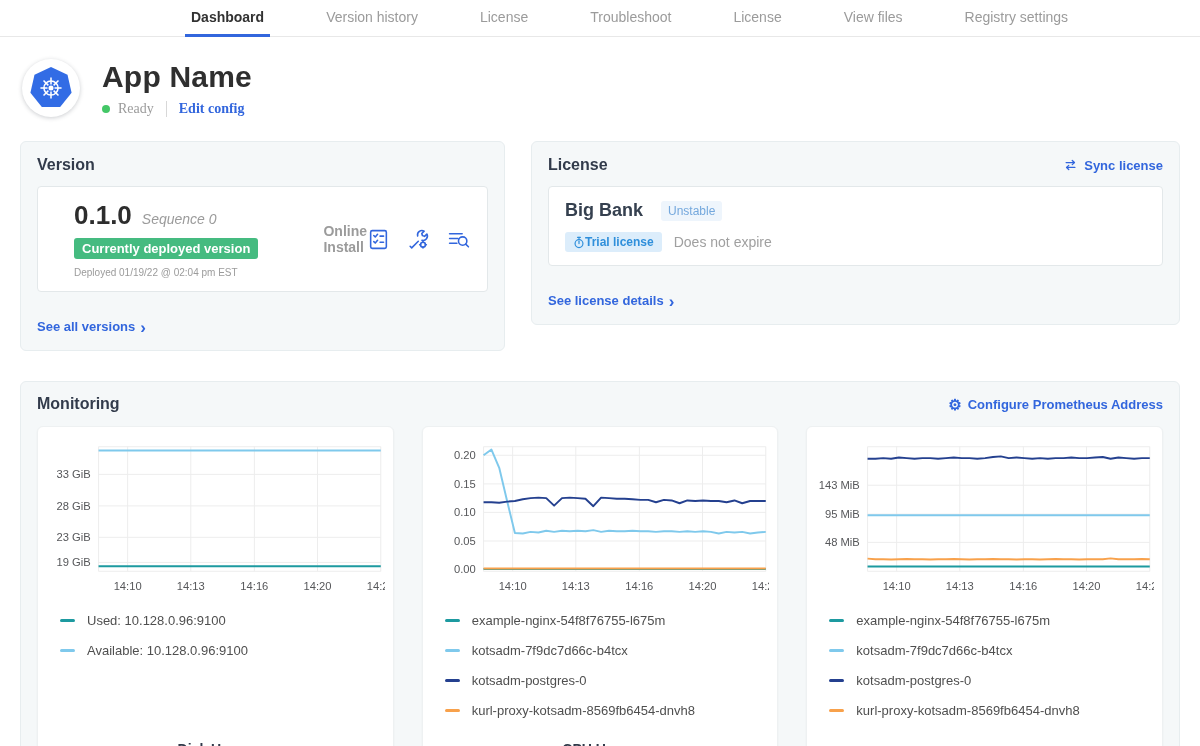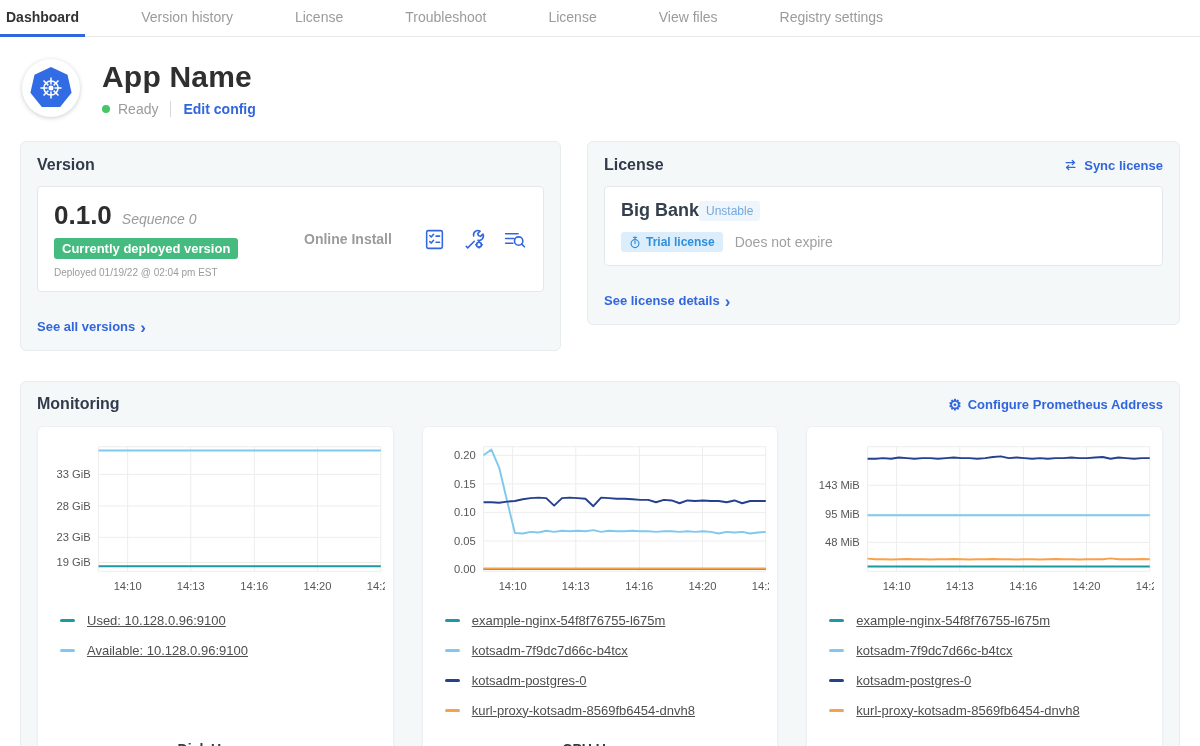--- a/index.html
+++ b/index.html
@@ -1,89 +1,89 @@
 <!DOCTYPE html>
 <html><head>
 <meta charset="utf-8">
 <style>
   * { box-sizing: border-box; margin: 0; padding: 0; }
   html,body { width:1200px; height:746px; overflow:hidden; }
   body { font-family:"Liberation Sans", sans-serif; background:#fff; color:#323232; }
 
   
-  .topnav { display:flex; align-items:stretch; gap:50px; 
+  .topnav { display:flex; align-items:stretch; gap:50px; padding-left:185px;
             border-bottom:1px solid #e8e8e8; background:#fff; height:37px; }
   .tab { display:flex; align-items:center; font-size:14px; color:#9b9b9b; cursor:pointer;
          border-bottom:3px solid transparent; padding:0 6px; margin-bottom:-1px; }
   .tab.active { color:#323232; font-weight:bold; border-bottom-color:#3266dd; }
 
   
   .app-header { display:flex; align-items:center; gap:22px; padding:22px 0 0 22px; }
   .logo-circle { width:58px; height:58px; border-radius:50%; background:#fff;
                  box-shadow:0 1px 4px rgba(50,60,70,.25); display:flex; align-items:center; justify-content:center; }
   .app-title { font-size:30px; font-weight:bold; color:#2f2f2f; letter-spacing:.2px; }
-  .status-row { display:flex; align-items:center; gap:8px; margin-top:7px; }
+  .status-row { display:flex; align-items:center; gap:8px; margin-top:7px;font-family:Liberation Serif, serif; }
   .status-dot { width:8px; height:8px; border-radius:50%; background:#44c767; }
   .status-text { font-size:14px; color:#9b9b9b; }
   .vdivider { width:1px; height:16px; background:#d8d8d8; margin:0 4px; }
   .link { color:#3266dd; font-weight:bold; cursor:pointer; text-decoration:none; }
   .link-sm { font-size:13px; }
   .link-md { font-size:14px; }
   .icon-link { display:inline-flex; align-items:center; gap:6px; }
   .gear-glyph { font-size:15px; line-height:1; }
 
   
   .cards-row { display:flex; gap:26px; padding:0 20px; margin-top:24px; align-items:flex-start; }
   .panel { background:#f5f8f9; border:1px solid #e7edef; border-radius:6px; padding:14px 16px; }
-  .version-panel { width:541px; }
+  .version-panel { width:485px; }
   .license-panel { flex:1; }
   .panel-head { display:flex; align-items:center; justify-content:space-between; }
   .panel-title { font-size:16px; font-weight:bold; color:#323b4b; }
   .panel-actions { display:flex; gap:26px; }
   .inner-card { background:#fff; border:1px solid #e3e8ea; border-radius:4px; margin-top:12px; padding:13px 16px; }
 
   
   .version-inner { display:flex; align-items:center; }
-  .ver-left { width:250px; }
+  .ver-left { width:250px;margin-left:20px; }
   .ver-line1 { display:flex; align-items:baseline; gap:10px; }
   .ver-number { font-size:26px; font-weight:bold; color:#2d2d2d; }
   .ver-seq { font-size:14px; color:#9b9b9b;font-style:italic; }
   .deployed-badge { display:inline-block; margin-top:7px; background:#45bb80; color:#fff;
                     font-size:13px; font-weight:bold; padding:3px 8px; border-radius:3px; }
   .deployed-at { margin-top:8px; font-size:10px; color:#9b9b9b; }
   .ver-mid { flex:1; font-size:14px; font-weight:bold; color:#9b9b9b; }
   .ver-icons { display:flex; gap:17px; color:#3266dd; align-items:center; }
   .ver-icons .icon-btn { cursor:pointer; display:flex; }
   .see-link { margin-top:27px; display:inline-flex; gap:5px; }
   .chev { font-size:17px; font-weight:bold; line-height:1; }
 
   
-  .lic-line1 { display:flex; align-items:center; gap:0; }
+  .lic-line1 { display:flex; align-items:center; gap:18px; }
   .lic-name { font-size:18px; font-weight:bold; color:#35404f; }
   .badge-channel { background:#eef5fc; color:#74a8dd; font-size:12px; padding:3px 7px; border-radius:3px; }
   .lic-line2 { display:flex; align-items:center; gap:12px; margin-top:11px; }
-  .badge-trial { display:inline-flex; align-items:center; gap:5px; background:#dcedfb; color:#2f8fdb;
+  .badge-trial { display:inline-flex; align-items:center; background:#dcedfb; color:#2f8fdb;
                  font-size:12px; font-weight:bold; padding:3px 8px; border-radius:3px; }
   .lic-expiry { font-size:14px; color:#a0a0a0; }
 
   
   .monitoring { margin:30px 20px 0 20px; background:#f5f8f9; border:1px solid #e7edef;
                 border-radius:6px; padding:13px 16px 14px; }
   .charts-row { display:flex; gap:28px; margin-top:13px; }
   .chart-card { flex:1; background:#fff; border:1px solid #eef1f2; border-radius:6px;
                 box-shadow:0 1px 2px rgba(0,0,0,.05); padding:10px 8px 14px;
                 display:flex; flex-direction:column; }
   .chart-svg { width:100%; display:block; }
   .chart-svg .grid { stroke:#ececec; stroke-width:1; }
   .chart-svg .ylab { font-family:"Liberation Sans",sans-serif; font-size:11.5px; fill:#56575a; text-anchor:end; }
   .chart-svg .xlab { font-family:"Liberation Sans",sans-serif; font-size:11.5px; fill:#56575a; text-anchor:middle; }
   .legend { margin:14px 0 0 14px; }
   .legend-item { display:flex; align-items:center; gap:12px; margin-bottom:15px; }
   .legend-dash { width:15px; height:3px; border-radius:2px; flex:0 0 auto; }
-  .legend-label { font-size:13px; color:#4f4f4f;text-decoration:underline; }
+  .legend-label { font-size:13px; color:#4f4f4f; }
   .chart-title { margin-top:auto; padding-top:8px; text-align:center;
                  font-size:14px; font-weight:bold; color:#323b4b; }
 
   svg.mini { display:block; }
 </style>
 </head>
 <body>
 
 <nav class="topnav">
   <div class="tab active">Dashboard</div>

